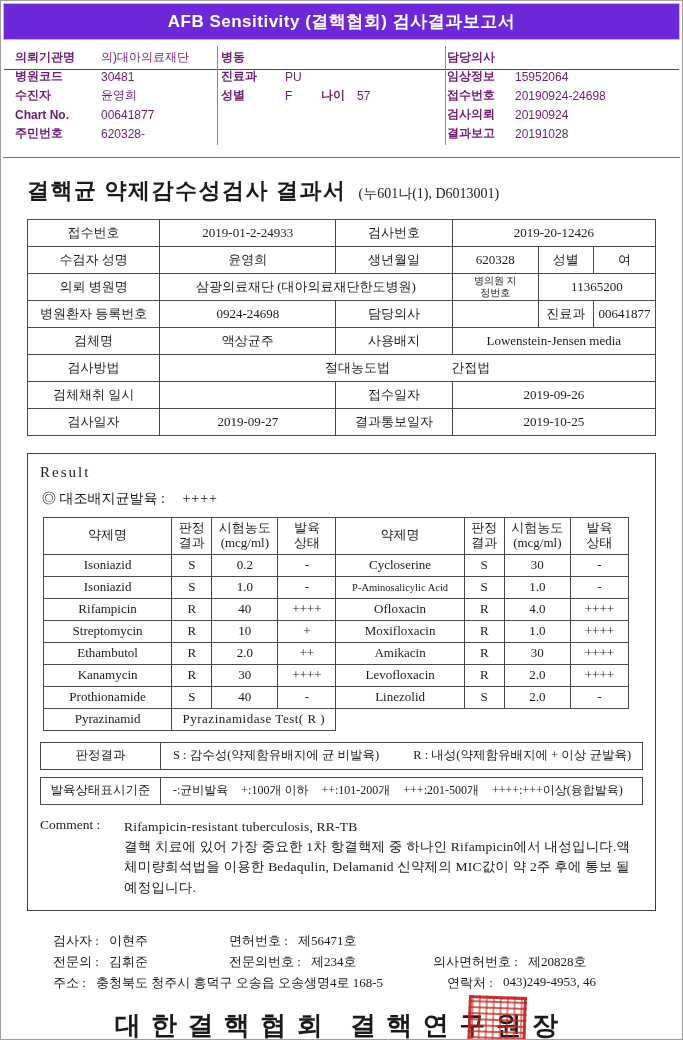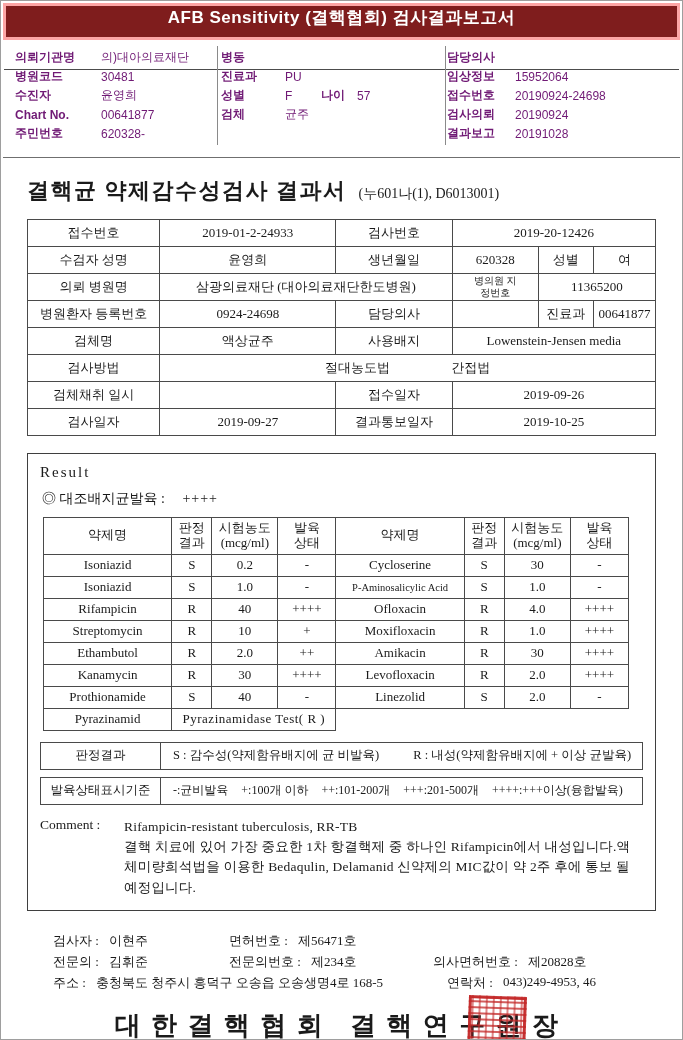--- a/index.html
+++ b/index.html
@@ -4,22 +4,22 @@
 <style>
   * { margin:0; padding:0; box-sizing:border-box; }
   html,body { background:#fff; }
   .page {
     position:relative; width:683px; height:1040px; margin:0 auto;
     background:#fff; border:1px solid #9e9e9e; overflow:hidden;
     font-family:"Liberation Serif", serif; color:#1a1a1a;
   }
   
   .topbar {
-    margin:2px; height:37px; background:#7f1d1d; border:3px solid #fca5a5;
-    display:flex; justify-content:center;
+    margin:2px; height:37px; background:#6d28d9; border:1px solid #fca5a5;
+    display:flex; align-items:center; justify-content:center;
     color:#fff; font:bold 17px "Liberation Sans", sans-serif; letter-spacing:0.5px;
   }
   
   .meta {
     position:relative; padding:6px 14px 12px;
     display:grid; grid-template-columns:206px 226px 1fr;
     font-family:"Liberation Sans", sans-serif; font-size:12px;
   }
   .meta-hline { position:absolute; left:3px; right:3px; top:27px; height:1px; background:#4c4c4c; }
   .meta-vline { position:absolute; top:4px; bottom:10px; width:1px; background:#8a8a8a; }
@@ -135,24 +135,20 @@
       </div>
       <div class="m-row">
         <span class="m-lab">진료과</span>
         <span class="m-val">PU</span>
       </div>
       <div class="m-row">
         <span class="m-lab">성별</span>
         <span class="m-val wfix">F</span>
         <span class="m-lab inlineb">나이</span>
         <span class="m-val">57</span>
-      </div>
-      <div class="m-row">
-        <span class="m-lab">검체</span>
-        <span class="m-val">균주</span>
       </div>
     </div>
 
     <div class="meta-col-right">
       <div class="m-row">
         <span class="m-lab">담당의사</span>
         <span class="m-val"></span>
       </div>
       <div class="m-row">
         <span class="m-lab">임상정보</span>

